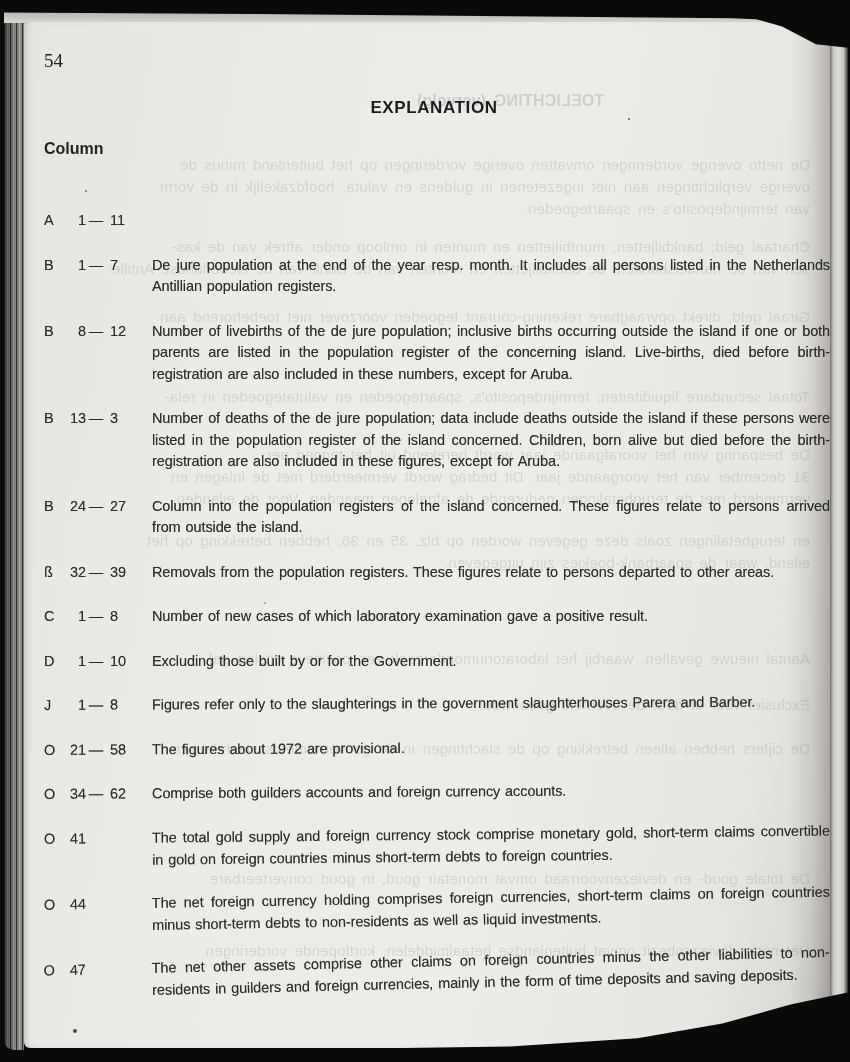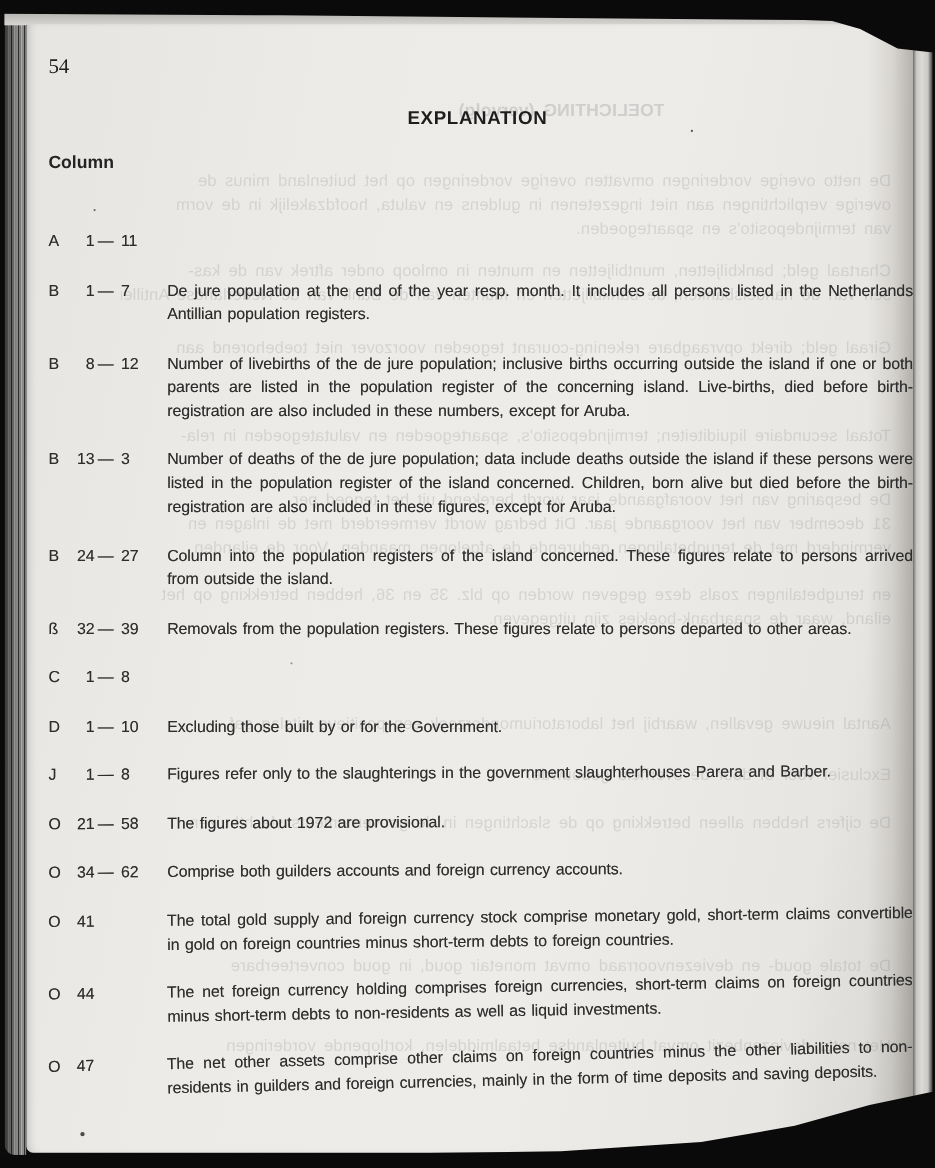--- a/index.html
+++ b/index.html
@@ -185,20 +185,21 @@
     <span class="c-dash">—</span>
     <span class="c-to">39</span>
     <span class="c-text">Removals from the population registers. These figures relate to persons departed to other areas.</span>
   </div>
 
   <div class="row">
     <span class="c-letter">C</span>
     <span class="c-from">1</span>
     <span class="c-dash">—</span>
     <span class="c-to">8</span>
+    <span class="c-text">Number of new cases of which laboratory examination gave a positive result.</span>
   </div>
 
   <div class="row">
     <span class="c-letter">D</span>
     <span class="c-from">1</span>
     <span class="c-dash">—</span>
     <span class="c-to">10</span>
     <span class="c-text">Excluding those built by or for the Government.</span>
   </div>
 

